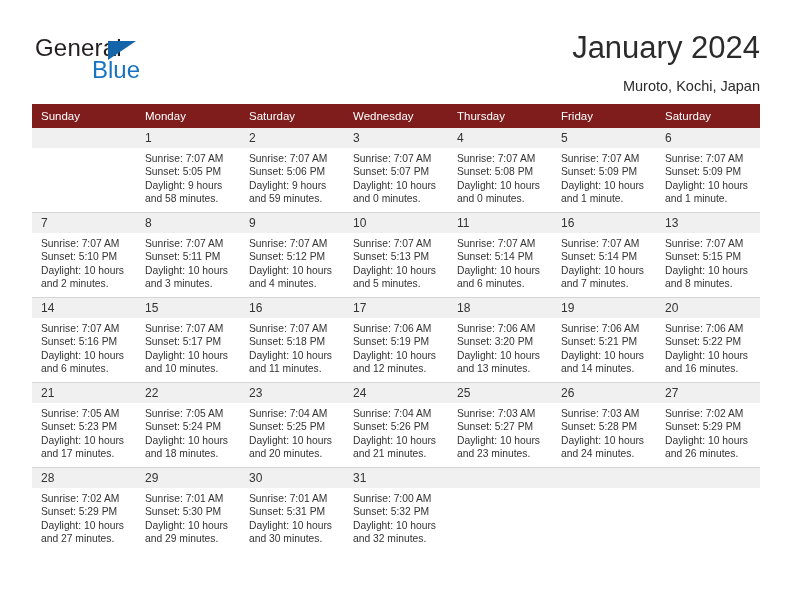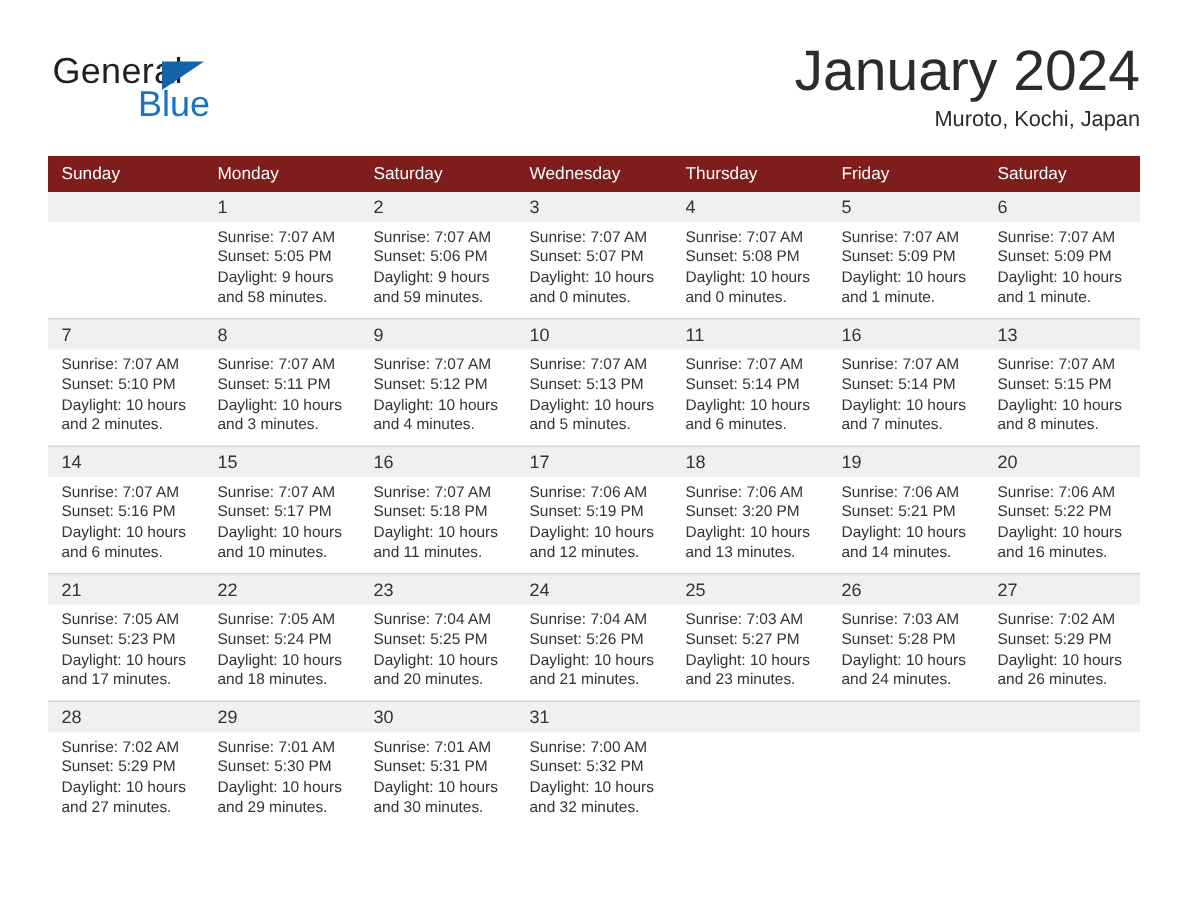--- a/index.html
+++ b/index.html
@@ -63,30 +63,30 @@
     color: #1a73c0;
     font-family: "Liberation Sans", sans-serif;
   }
   .title-block {
     position: absolute;
     right: 0;
     top: 0;
     text-align: right;
   }
   .cal-title {
-    font-size: 38px;
+    font-size: 31px;
     color: #2b2b2b;
     line-height: 36px;
     white-space: nowrap;
   }
   .cal-subtitle {
     font-size: 14.5px;
     color: #2b2b2b;
     line-height: 22px;
-    margin-top: 3px;
+    margin-top: 9px;
     white-space: nowrap;
   }
 
   
   .calendar {
     position: absolute;
     left: 32px;
     top: 104px;
     width: 728px;
     border-collapse: collapse;

